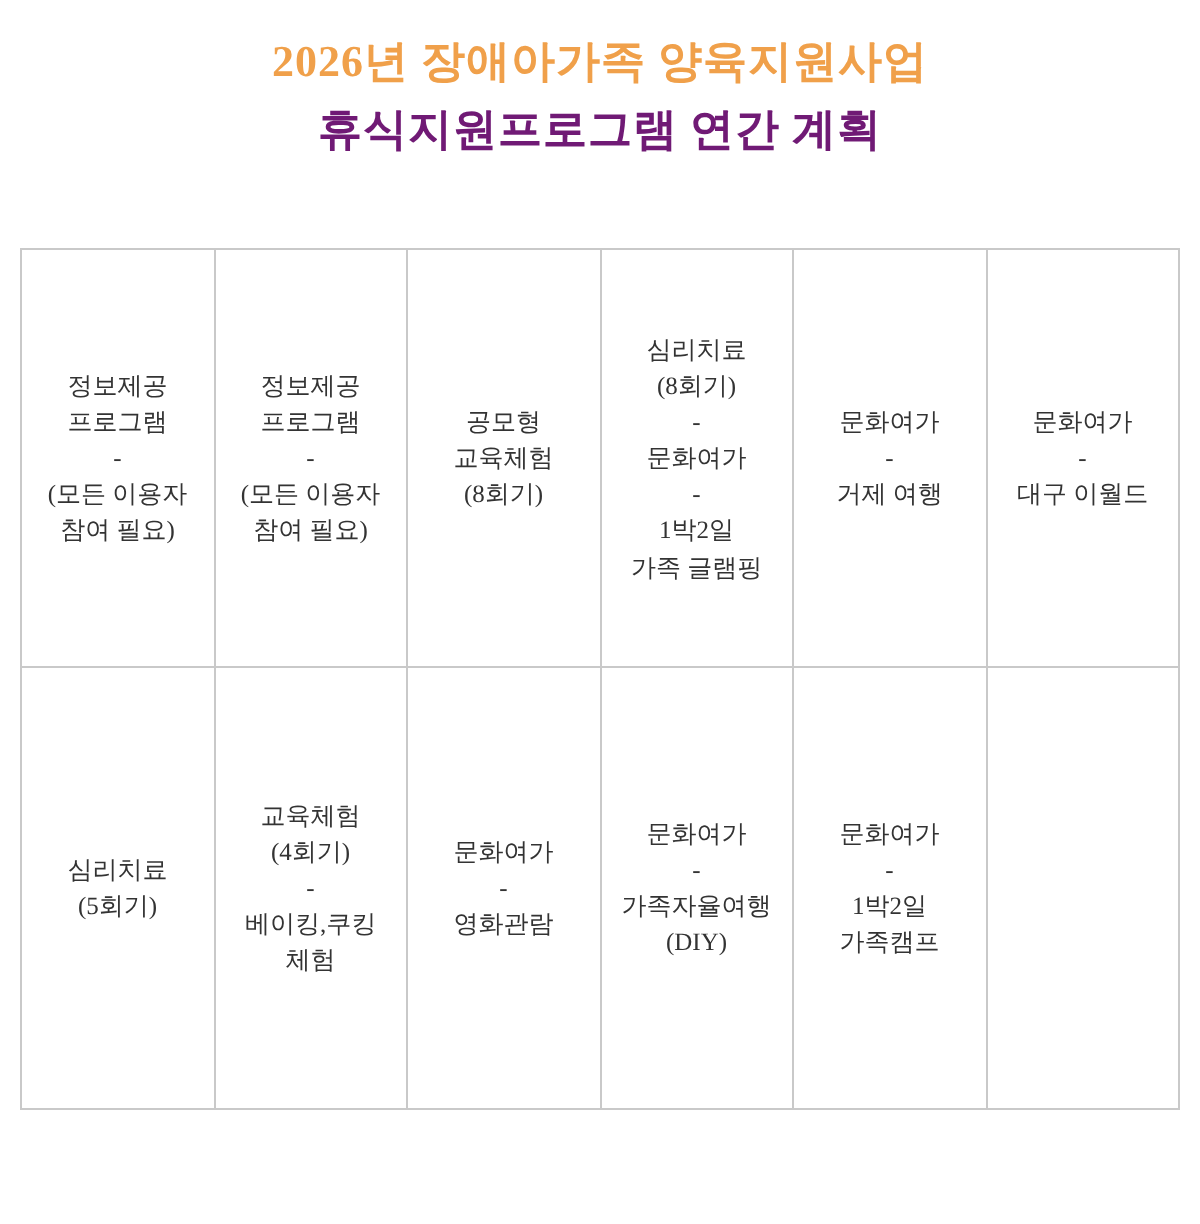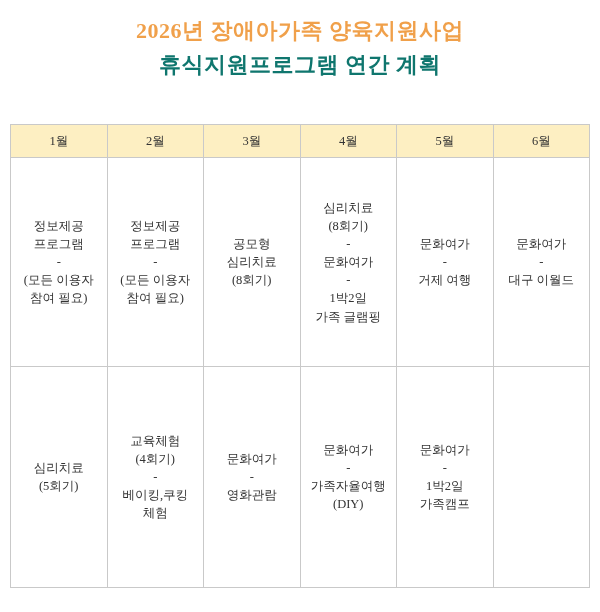--- a/index.html
+++ b/index.html
@@ -26,21 +26,21 @@
   }
   .title-line {
     font-size: 22px;
     font-weight: bold;
     color: #f0a04a;
     letter-spacing: 0.5px;
     line-height: 1.55;
     font-family: "Liberation Serif", "DejaVu Serif", serif;
   }
   .title-line.second {
-    color: #0f766e;
+    color: #701a75;
   }
   .spacer {
     height: 42px;
   }
   .table-wrap {
     padding: 0 10px;
   }
   table.plan {
     border-collapse: collapse;
     width: 580px;
@@ -82,40 +82,32 @@
     <div class="title-line">2026년 장애아가족 양육지원사업</div>
     <div class="title-line second">휴식지원프로그램 연간 계획</div>
   </div>
 
   <div class="spacer"></div>
 
   <div class="table-wrap">
     <table class="plan">
       <tbody>
         <tr>
-          <th class="month">1월</th>
-          <th class="month">2월</th>
-          <th class="month">3월</th>
-          <th class="month">4월</th>
-          <th class="month">5월</th>
-          <th class="month">6월</th>
-        </tr>
-        <tr>
           <td class="cell">정보제공
 프로그램
 -
 (모든 이용자
 참여 필요)</td>
           <td class="cell">정보제공
 프로그램
 -
 (모든 이용자
 참여 필요)</td>
           <td class="cell">공모형
-심리치료
+교육체험
 (8회기)</td>
           <td class="cell">심리치료
 (8회기)
 -
 문화여가
 -
 1박2일
 가족 글램핑</td>
           <td class="cell">문화여가
 -

